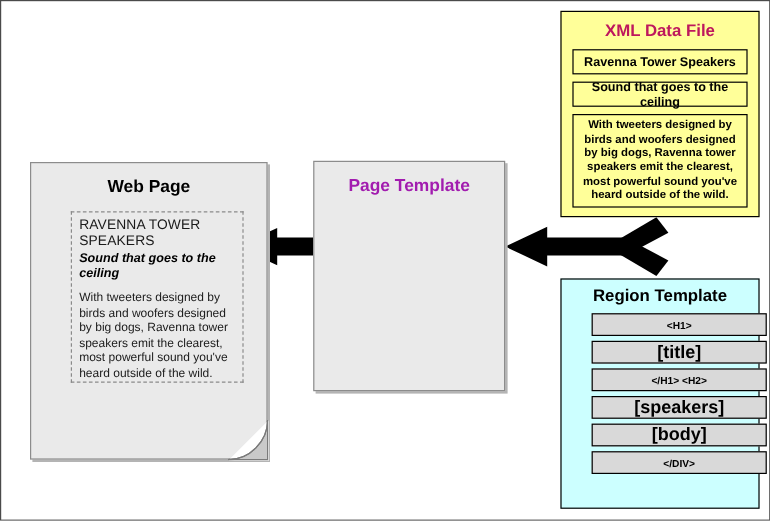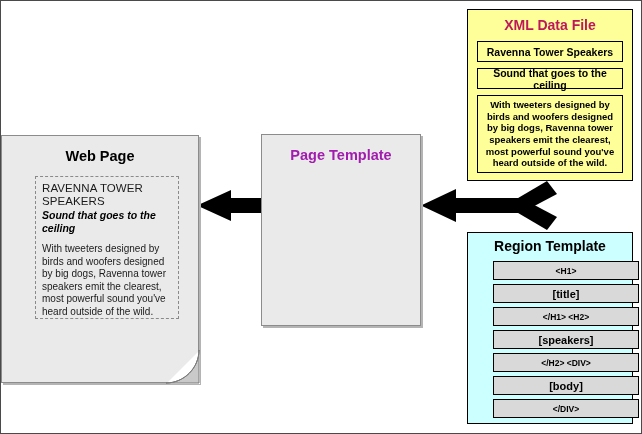--- a/index.html
+++ b/index.html
@@ -16,21 +16,21 @@
     height: 434px;
     background: #ffffff;
     box-sizing: border-box;
     border: 1px solid #4a4a4a;
     overflow: hidden;
   }
 
   
   .webpage {
     position: absolute;
-    left: 0;
+    left: 24px;
     top: 134px;
     width: 198px;
     height: 248px;
     background: #eaeaea;
     border: 1px solid #8c8c8c;
     box-shadow: 2px 2px 0 #b4b4b4;
     box-sizing: border-box;
   }
   .webpage-title {
     position: absolute;
@@ -207,21 +207,21 @@
   }
   .region-row {
     height: 19px;
     margin-bottom: 4px;
     background: #d9d9d9;
     border: 1.5px solid #000;
     box-sizing: border-box;
     display: flex;
     align-items: center;
     justify-content: center;
-    font-size: 11px;
+    font-size: 15px;
     font-weight: bold;
     color: #000;
   }
   .region-row.tag { font-size: 8.5px; }
 
   
   .arrow-svg {
     position: absolute;
     left: 0;
     top: 0;
@@ -276,19 +276,18 @@
     <div class="xml-body">With tweeters designed by birds and woofers designed by big dogs, Ravenna tower speakers emit the clearest, most powerful sound you've heard outside of the wild.</div>
   </div>
 
   <div class="regiontpl">
     <div class="region-title">Region Template</div>
     <div class="region-rows">
       <div class="region-row tag">&lt;H1&gt;</div>
       <div class="region-row">[title]</div>
       <div class="region-row tag">&lt;/H1&gt; &lt;H2&gt;</div>
       <div class="region-row">[speakers]</div>
-      <div class="region-row tag">&lt;/H2&gt; &lt;DIV&gt;</div>
       <div class="region-row">[body]</div>
       <div class="region-row tag">&lt;/DIV&gt;</div>
     </div>
   </div>
 
 </div>
 
 </body></html>

